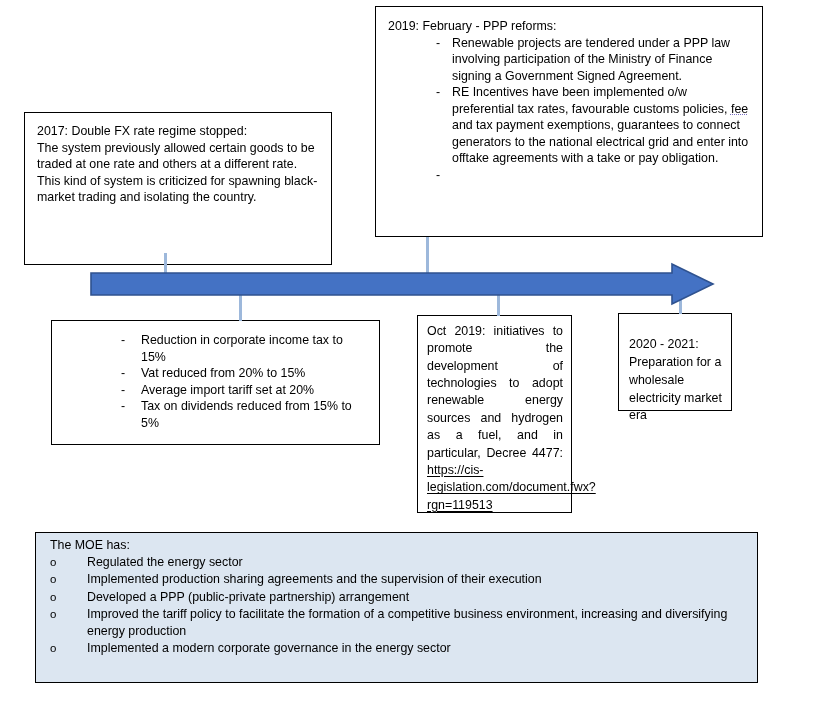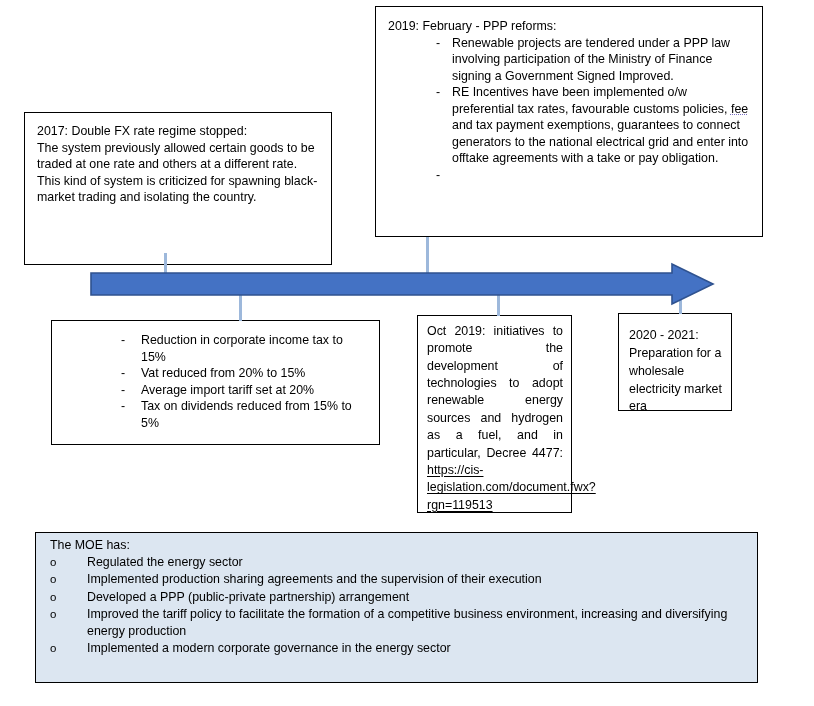--- a/index.html
+++ b/index.html
@@ -122,21 +122,21 @@
   #box-oct2019 .url {
     text-decoration: underline;
     text-underline-offset: 1.5px;
   }
 
   #box-2020 {
     left: 618px;
     top: 313px;
     width: 114px;
     height: 98px;
-    padding: 13px 8px 6px 10px;
+    padding: 22px 8px 6px 10px;
     line-height: 1.44;
   }
 
   
   #moe-panel {
     position: absolute;
     left: 35px;
     top: 532px;
     width: 723px;
     height: 151px;
@@ -187,21 +187,21 @@
     <span class="gap"></span>
     <span class="para">The system previously allowed certain goods to be traded at one rate and others at a different rate. This kind of system is criticized for spawning black-market trading and isolating the country.</span>
   </div>
 
   <div class="tbox" id="box-2019ppp">
     <span class="heading">2019: February - PPP reforms:</span>
     <span class="gap"></span>
     <ul class="dash-list">
       <li>
         <span class="dash">-</span>
-        <span class="dtext">Renewable projects are tendered under a PPP law involving participation of the Ministry of Finance signing a Government Signed Improved.</span>
+        <span class="dtext">Renewable projects are tendered under a PPP law involving participation of the Ministry of Finance signing a Government Signed Agreement.</span>
       </li>
       <li>
         <span class="dash">-</span>
         <span class="dtext"><span>RE Incentives have been implemented o/w preferential tax rates, favourable customs policies, </span><span class="spell">fee</span><span> and tax payment exemptions, guarantees to connect generators to the national electrical grid and enter into offtake agreements with a take or pay obligation.</span></span>
       </li>
       <li>
         <span class="dash">-</span>
       </li>
     </ul>
   </div>

